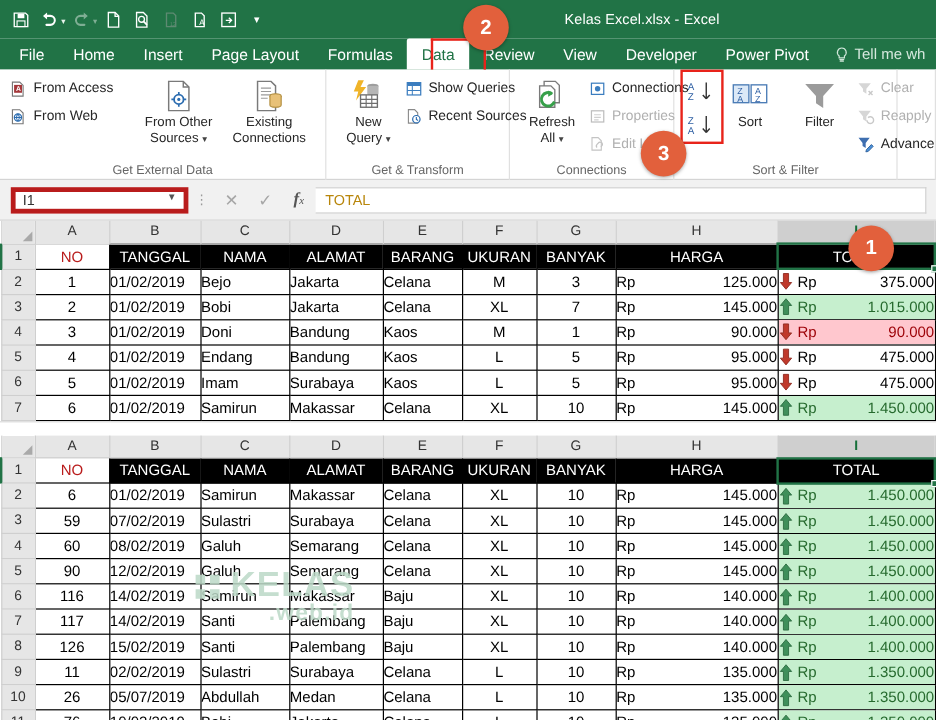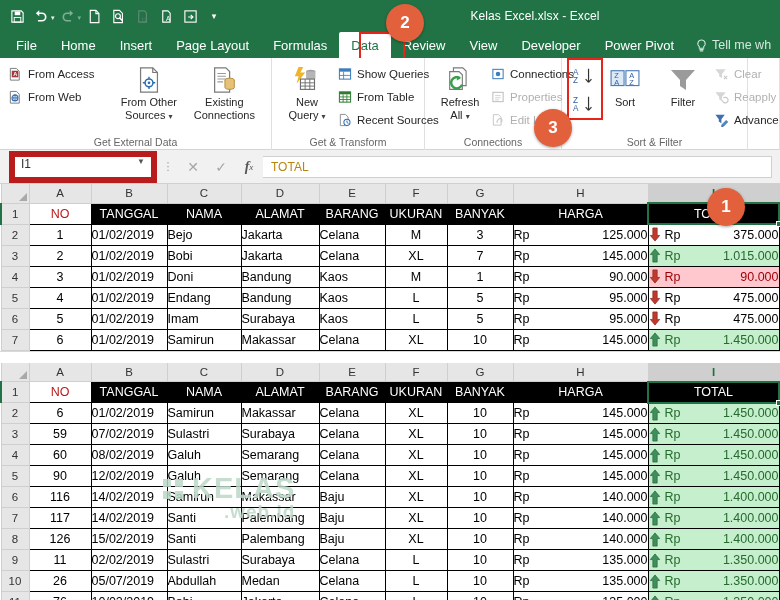--- a/index.html
+++ b/index.html
@@ -70,21 +70,21 @@
   }
   .smallbtn.disabled { color:#b0b0b0; }
   .caret-dn { font-size:8px; color:#444; }
 
   
   .fbar {
     height:34px; background:#f1f1f1; display:flex; align-items:center;
     padding:0 4px; gap:0px; border-bottom:1px solid #d0d0d0;
   }
   .namebox {
-    width:148px; height:32px; background:#fff; border:6px solid #b91c1c;
+    width:148px; height:22px; background:#fff; border:4px solid #b91c1c;
     display:flex; padding:0 6px; font-size:12px; color:#333;
     justify-content:space-between; margin-left:5px;
   }
   .fbar-dots { width:22px; text-align:center; color:#9a9a9a; font-size:11px; letter-spacing:0; }
   .fb-btns { display:flex; align-items:center; gap:0px; }
   .fb-btn { width:28px; height:22px; display:flex; align-items:center; justify-content:center;
             color:#a6a6a6; font-size:14px; }
   .fb-btn.fx { font-style:italic; font-family:"Liberation Serif", serif; color:#555; font-size:14px;}
   .fb-input {
     flex:1; height:22px; background:#fff; border:1px solid #d0d0d0; border-left:none;
@@ -364,30 +364,20 @@
       <div class="smallcol" style="width:96px">
         <div class="smallbtn">
           <span>
             <svg width="14" height="14" viewBox="0 0 15 15">
                 <rect x="1.5" y="2" width="12" height="11" fill="#fff" stroke="#3b7dbf" stroke-width="1.1"></rect>
                 <rect x="1.5" y="2" width="12" height="3" fill="#3b7dbf"></rect>
                 <path d="M6 5v8M1.5 9h12" stroke="#3b7dbf" stroke-width=".9"></path>
               </svg>
           </span>
           <span>Show Queries</span>
-        </div>
-        <div class="smallbtn">
-          <span>
-            <svg width="14" height="14" viewBox="0 0 15 15">
-                <rect x="1.5" y="2" width="12" height="11" fill="#fff" stroke="#2e7d32" stroke-width="1.1"></rect>
-                <rect x="1.5" y="2" width="12" height="2.6" fill="#2e7d32"></rect>
-                <path d="M5.5 4.6v8.4M9.5 4.6v8.4M1.5 7.4h12M1.5 10.2h12" stroke="#2e7d32" stroke-width=".9"></path>
-              </svg>
-          </span>
-          <span>From Table</span>
         </div>
         <div class="smallbtn">
           <span>
             <svg width="14" height="14" viewBox="0 0 15 15">
                 <path d="M2.5 1.5h5.5l2.8 2.8V13.5H2.5z" fill="#fff" stroke="#8a8a8a" stroke-width="1"></path>
                 <circle cx="9.6" cy="10" r="3.3" fill="#fff" stroke="#2b6cb0" stroke-width="1.1"></circle>
                 <path d="M9.6 8v2.2l1.6 1" stroke="#2b6cb0" stroke-width="1" fill="none"></path>
               </svg>
           </span>
           <span>Recent Sources</span>

